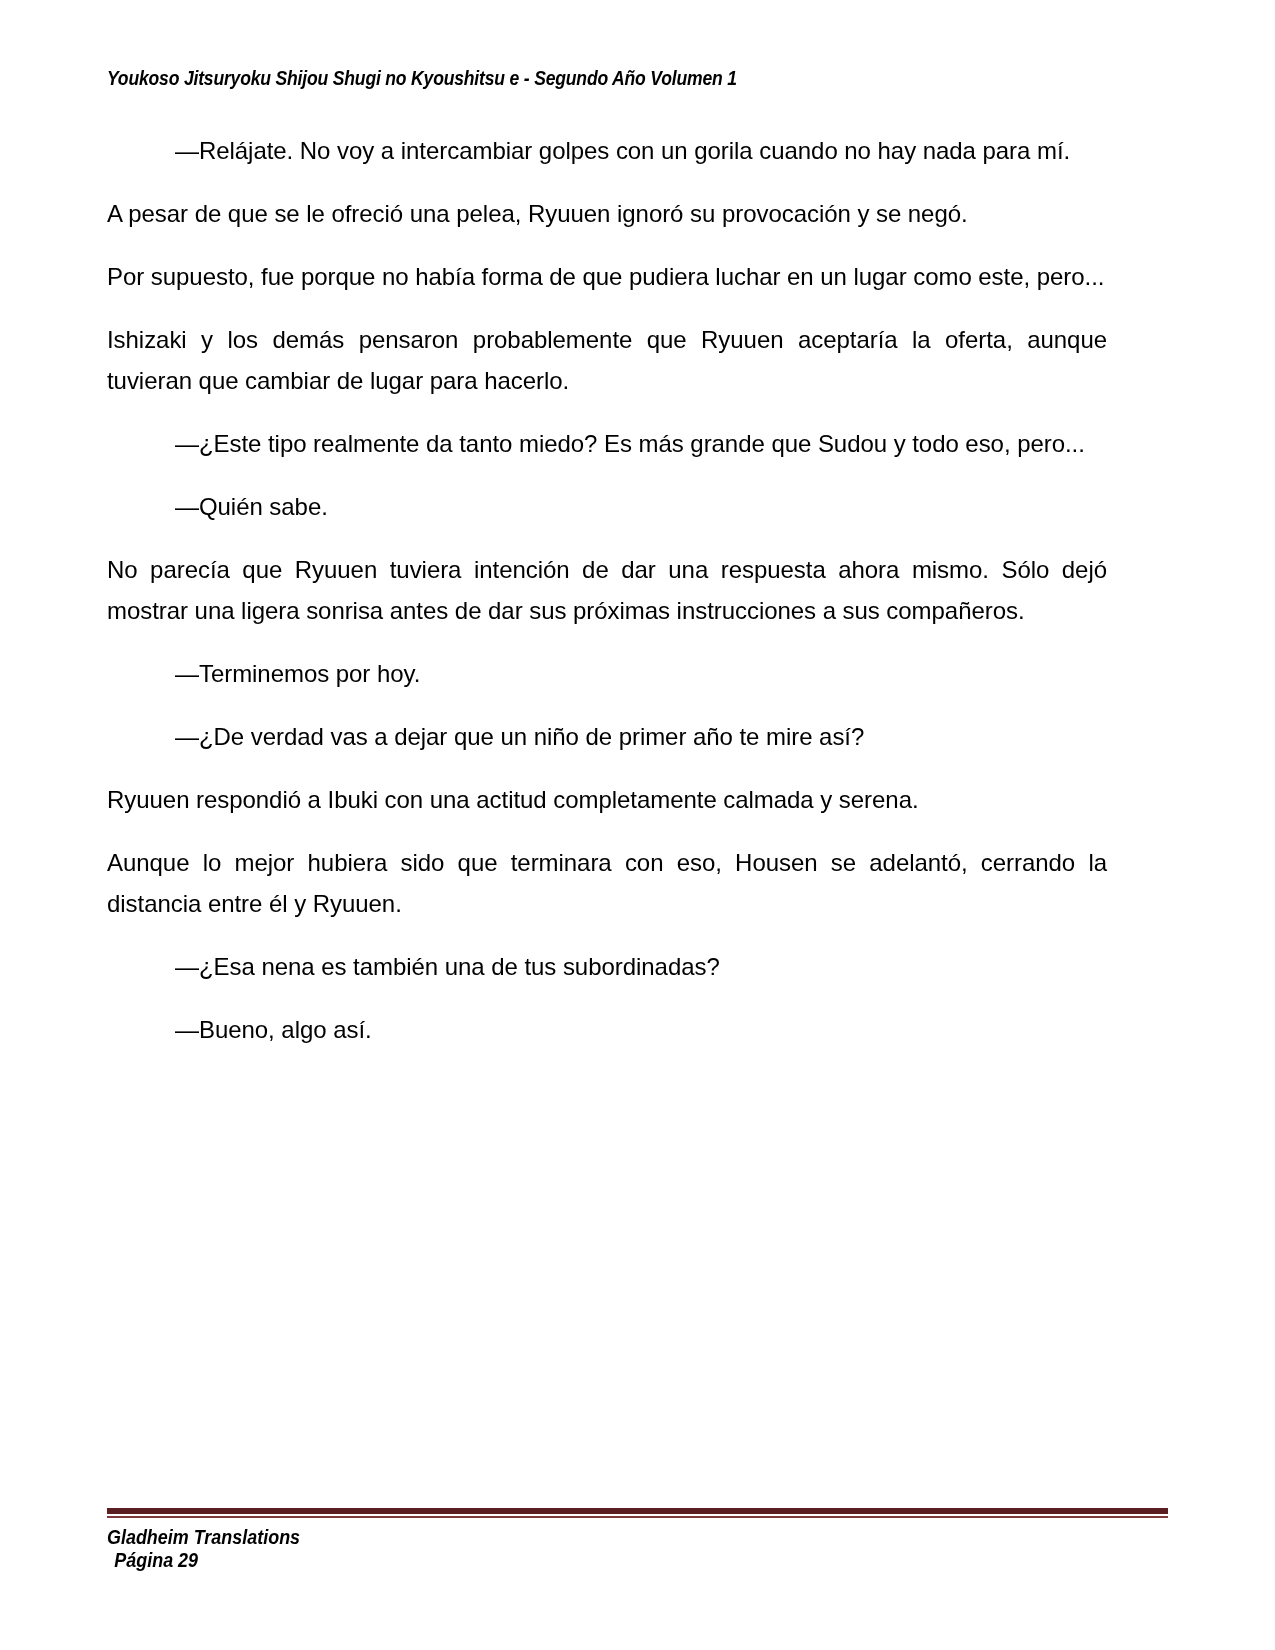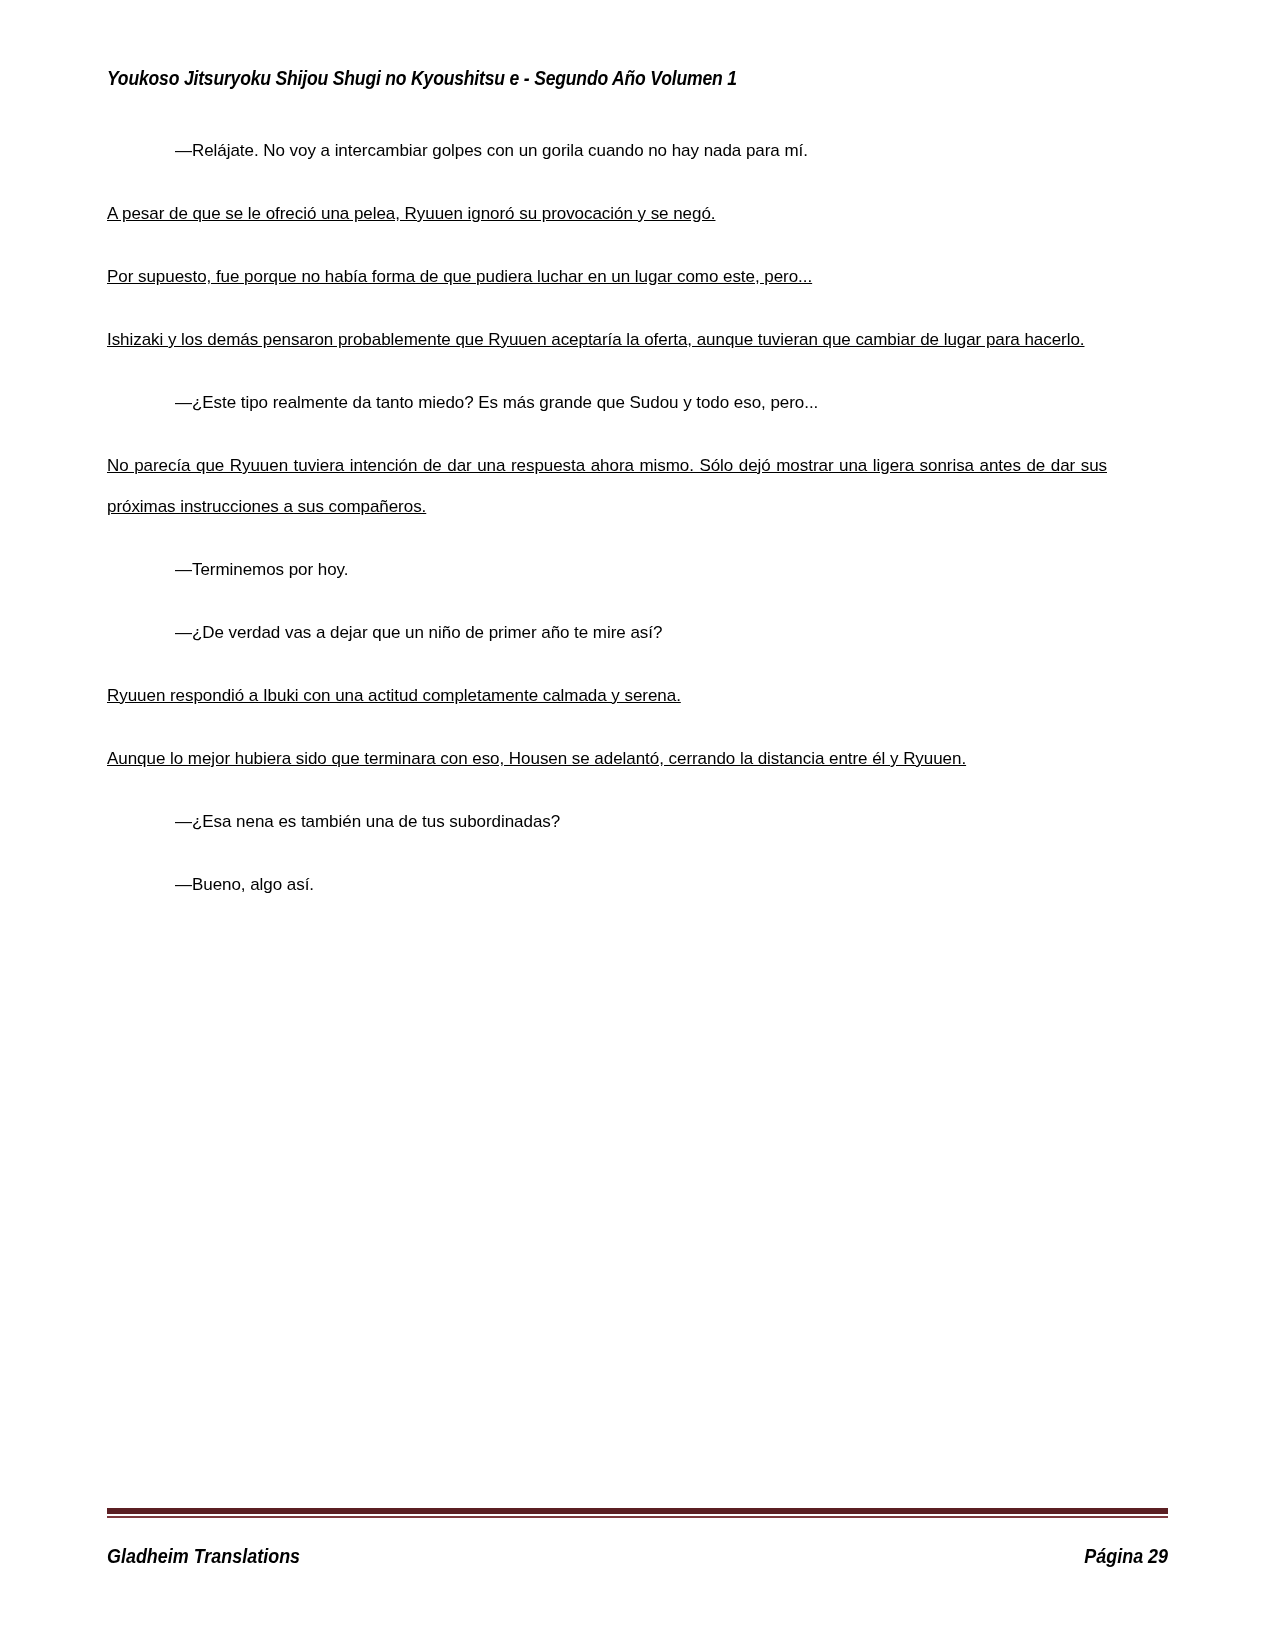--- a/index.html
+++ b/index.html
@@ -48,37 +48,36 @@
   
   .content {
     position: absolute;
     top: 130px;
     left: 107px;
     width: 1000px;
   }
 
   .para {
     font-family: "Liberation Sans", sans-serif;
-    font-size: 17px;
+    font-size: 24px;
     line-height: 41px;
     text-align: justify;
     text-justify: inter-word;
     margin: 0 0 22px 0;
     color: #000000;
     letter-spacing: -0.05px;
     word-spacing: 0px;
   }
   .para.dialogue {
     text-indent: 68px;
     text-align: left;
   }
   .para.narration {
     text-align: justify;
     text-align-last: left;
-    text-decoration: underline;
   }
 
   
   .page-footer {
     position: absolute;
     left: 107px;
     right: 107px;
     top: 1508px;
     width: 1061px;
   }
@@ -93,22 +92,23 @@
     width: 100%;
   }
   .footer-rule-thin {
     height: 2px;
     background: #7E3A3E;
     width: 100%;
   }
   .footer-row {
     display: flex;
     justify-content: space-between;
-    align-items: flex-end;
-    margin-top: 27px;
+    align-items: flex-start;
+    margin-top: 8px;
+    flex-direction: column;
   }
   .footer-left, .footer-right {
     font-family: "Liberation Sans", sans-serif;
     font-size: 19.5px;
     font-weight: bold;
     font-style: italic;
     transform: scaleX(0.92);
     white-space: nowrap;
     color: #000000;
   }
@@ -123,20 +123,21 @@
   <div class="page-header">
     <div class="header-title">Youkoso Jitsuryoku Shijou Shugi no Kyoushitsu e - Segundo Año Volumen 1</div>
   </div>
 
   <div class="content">
       <p class="para dialogue">—Relájate. No voy a intercambiar golpes con un gorila cuando no hay nada para mí.</p>
       <p class="para narration">A pesar de que se le ofreció una pelea, Ryuuen ignoró su provocación y se negó.</p>
       <p class="para narration">Por supuesto, fue porque no había forma de que pudiera luchar en un lugar como este, pero...</p>
       <p class="para narration">Ishizaki y los demás pensaron probablemente que Ryuuen aceptaría la oferta, aunque tuvieran que cambiar de lugar para hacerlo.</p>
       <p class="para dialogue">—¿Este tipo realmente da tanto miedo? Es más grande que Sudou y todo eso, pero...</p>
+      <p class="para dialogue">—Quién sabe.</p>
       <p class="para narration">No parecía que Ryuuen tuviera intención de dar una respuesta ahora mismo. Sólo dejó mostrar una ligera sonrisa antes de dar sus próximas instrucciones a sus compañeros.</p>
       <p class="para dialogue">—Terminemos por hoy.</p>
       <p class="para dialogue">—¿De verdad vas a dejar que un niño de primer año te mire así?</p>
       <p class="para narration">Ryuuen respondió a Ibuki con una actitud completamente calmada y serena.</p>
       <p class="para narration">Aunque lo mejor hubiera sido que terminara con eso, Housen se adelantó, cerrando la distancia entre él y Ryuuen.</p>
       <p class="para dialogue">—¿Esa nena es también una de tus subordinadas?</p>
       <p class="para dialogue">—Bueno, algo así.</p>
     </div>
 
   <div class="page-footer">

